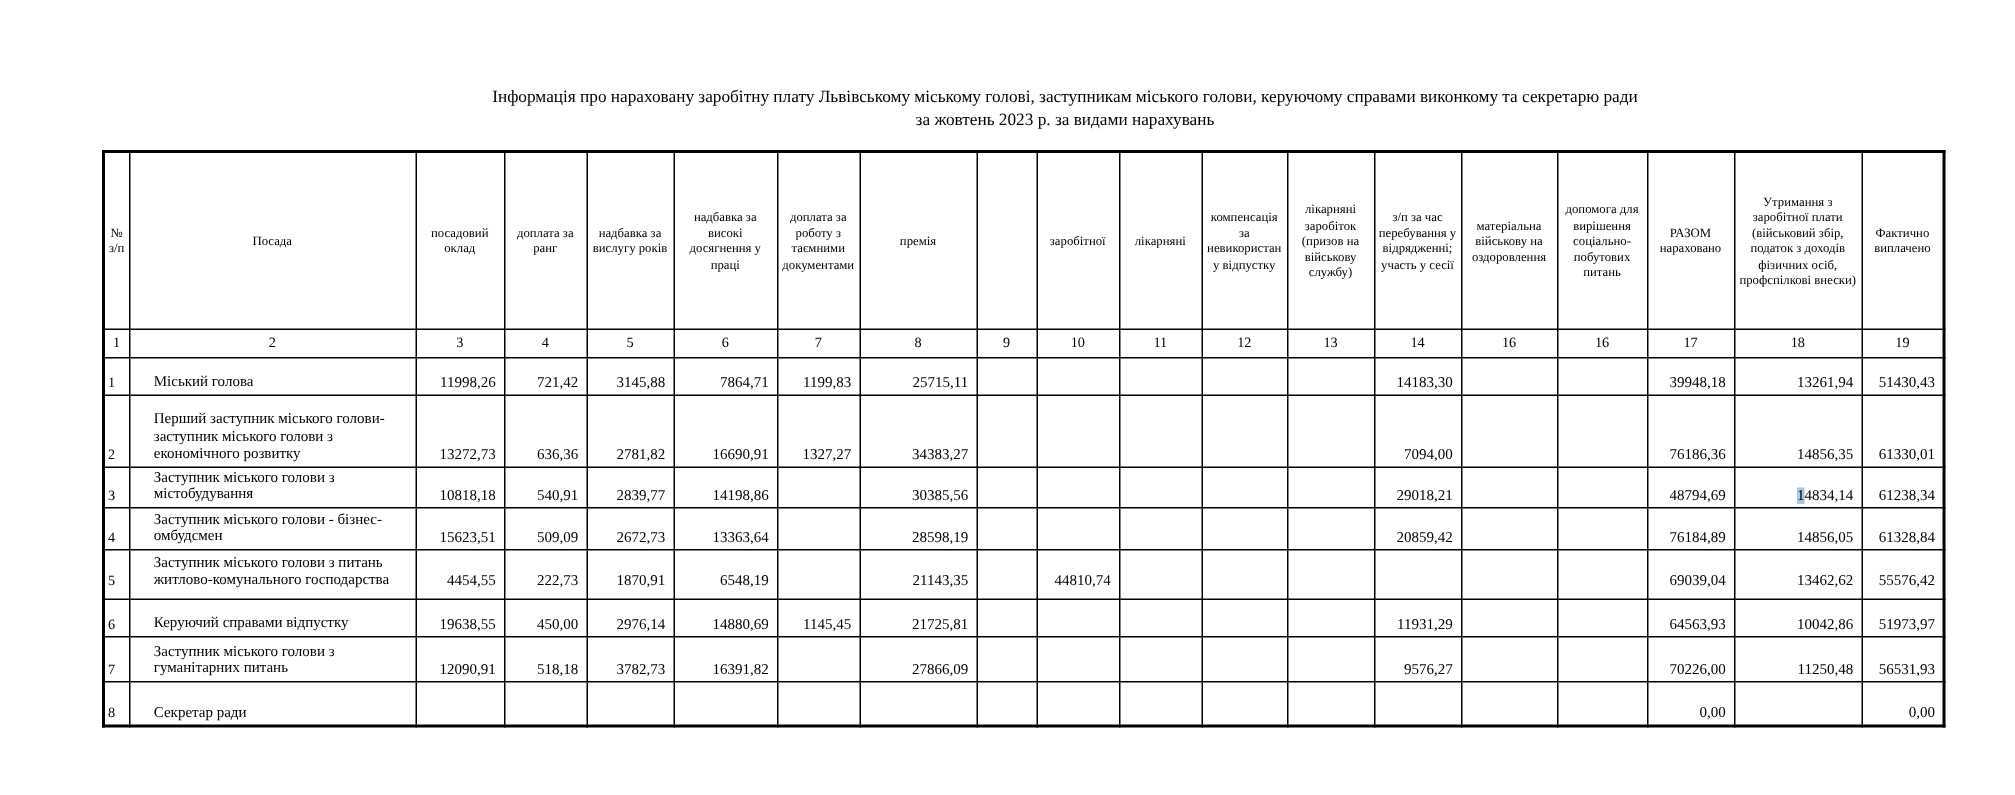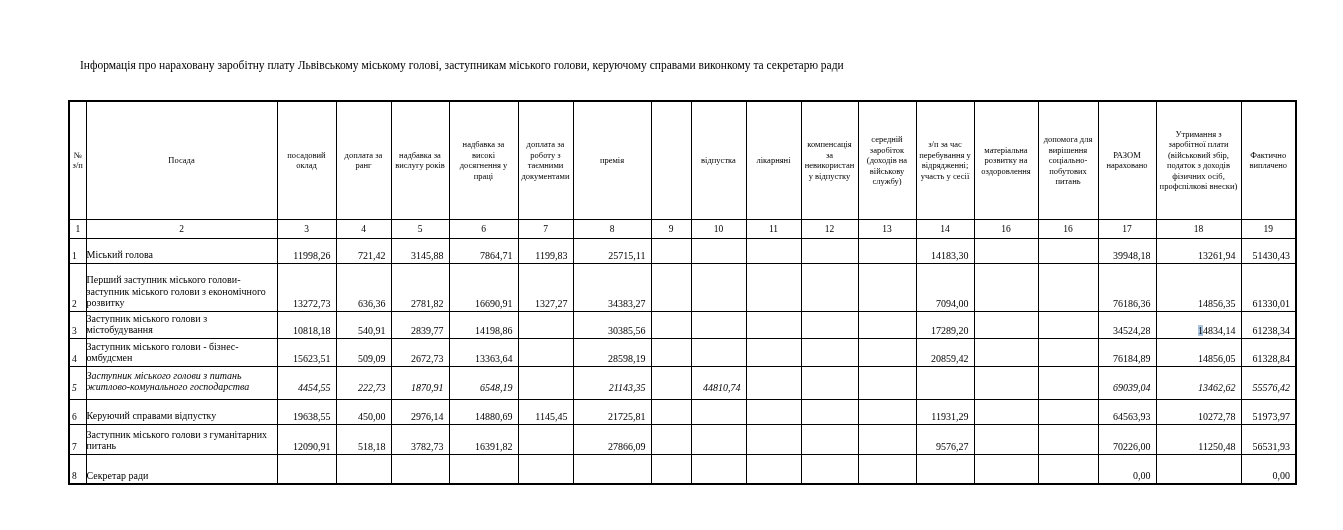--- a/index.html
+++ b/index.html
@@ -3,58 +3,59 @@
 <meta charset="utf-8">
 <style>
   html,body{margin:0;padding:0;}
   body{
     width:1343px;height:530px;background:#ffffff;position:relative;
     font-family:"Liberation Serif","DejaVu Serif",serif;color:#000;
     overflow:hidden;
   }
   .doc-title{
     position:absolute;top:58px;left:80px;width:1260px;
-    font-size:11.5px;line-height:15px;
+    text-align:center;font-size:11.5px;line-height:15px;
   }
   .table-wrap{position:absolute;top:100px;left:68px;}
   table.salary{
     border-collapse:collapse;table-layout:fixed;width:1227px;
     border:2px solid #000;
   }
   table.salary th, table.salary td{
     border:1px solid #000;overflow:hidden;
   }
   table.salary th{
     font-weight:normal;font-size:8.5px;line-height:10.5px;
     text-align:center;vertical-align:middle;padding:1px 2px;
     overflow-wrap:break-word;word-break:break-word;
   }
   thead tr.header-row{height:118px;}
   thead tr.colnum-row{height:19px;}
   thead tr.colnum-row td{font-size:9.5px;text-align:center;padding:0;vertical-align:middle;}
   tbody td{font-size:10px;vertical-align:bottom;padding:1px 3px 2px 3px;}
   td.c-num{text-align:left;font-size:9.5px;padding-left:2px;padding-right:0;}
-  td.c-posada{text-align:left;line-height:11.5px;padding-left:0;}
+  td.c-posada{text-align:left;line-height:11.5px;padding-left:16px;}
   td.c-val{text-align:right;padding-right:5px;}
   tbody tr:nth-child(1){height:25px;}
   tbody tr:nth-child(2){height:48px;}
   tbody tr:nth-child(3){height:27px;}
   tbody tr:nth-child(4){height:28px;}
   tbody tr:nth-child(5){height:33px;}
-  tbody tr:nth-child(5) td{padding-bottom:6px;font-style:italic;}
+  tbody tr:nth-child(5) td{padding-bottom:6px;}
   tbody tr:nth-child(6){height:25px;}
   tbody tr:nth-child(7){height:30px;}
   tbody tr:nth-child(8){height:30px;}
   .hl{background:var(--hl,#abc6de);}
 </style>
 </head>
 <body>
 
 <div class="doc-title">
   <div>Інформація про нараховану заробітну плату Львівському міському голові, заступникам міського голови, керуючому справами виконкому  та секретарю ради</div>
+  <div>за жовтень 2023 р. за  видами нарахувань</div>
 </div>
 
 <div class="table-wrap">
   <table class="salary">
     <colgroup>
         <col style="width: 17px;">
         <col style="width: 191px;">
         <col style="width: 59px;">
         <col style="width: 55px;">
         <col style="width: 58px;">
@@ -77,26 +78,26 @@
         <tr class="header-row">
           <th>№ з/п</th>
           <th>Посада</th>
           <th>посадовий оклад</th>
           <th>доплата за ранг</th>
           <th>надбавка за вислугу років</th>
           <th>надбавка за високі досягнення у праці</th>
           <th>доплата за роботу з таємними документами</th>
           <th>премія</th>
           <th></th>
-          <th>відпустка</th>
+          <th>заробітної</th>
           <th>лікарняні</th>
           <th>компенсація за невикористану відпустку</th>
-          <th>середній заробіток (доходів на військову службу)</th>
+          <th>лікарняні заробіток (призов на військову службу)</th>
           <th>з/п за час перебування у відрядженні; участь у сесії</th>
-          <th>матеріальна розвитку на оздоровлення</th>
+          <th>матеріальна військову на оздоровлення</th>
           <th>допомога для вирішення соціально-побутових питань</th>
           <th>РАЗОМ нараховано</th>
           <th>Утримання з заробітної плати (військовий збір, податок з доходів фізичних осіб, профспілкові внески)</th>
           <th>Фактично виплачено</th>
         </tr>
         <tr class="colnum-row">
           <td>1</td>
           <td>2</td>
           <td>3</td>
           <td>4</td>
@@ -167,24 +168,24 @@
           <td class="c-val">540,91</td>
           <td class="c-val">2839,77</td>
           <td class="c-val">14198,86</td>
           <td class="c-val"></td>
           <td class="c-val">30385,56</td>
           <td class="c-val"></td>
           <td class="c-val"></td>
           <td class="c-val"></td>
           <td class="c-val"></td>
           <td class="c-val"></td>
-          <td class="c-val">17289,20</td>
-          <td class="c-val"></td>
-          <td class="c-val"></td>
-          <td class="c-val">34524,28</td>
+          <td class="c-val">29018,21</td>
+          <td class="c-val"></td>
+          <td class="c-val"></td>
+          <td class="c-val">48794,69</td>
           <td class="c-val"><span class="hl">1</span>4834,14</td>
           <td class="c-val">61238,34</td>
         </tr>
         <tr>
           <td class="c-num">4</td>
           <td class="c-posada">Заступник міського голови - бізнес-омбудсмен</td>
           <td class="c-val">15623,51</td>
           <td class="c-val">509,09</td>
           <td class="c-val">2672,73</td>
           <td class="c-val">13363,64</td>
@@ -234,21 +235,21 @@
           <td class="c-val">21725,81</td>
           <td class="c-val"></td>
           <td class="c-val"></td>
           <td class="c-val"></td>
           <td class="c-val"></td>
           <td class="c-val"></td>
           <td class="c-val">11931,29</td>
           <td class="c-val"></td>
           <td class="c-val"></td>
           <td class="c-val">64563,93</td>
-          <td class="c-val">10272,78</td>
+          <td class="c-val">10042,86</td>
           <td class="c-val">51973,97</td>
         </tr>
         <tr>
           <td class="c-num">7</td>
           <td class="c-posada">Заступник міського голови з гуманітарних питань</td>
           <td class="c-val">12090,91</td>
           <td class="c-val">518,18</td>
           <td class="c-val">3782,73</td>
           <td class="c-val">16391,82</td>
           <td class="c-val"></td>

